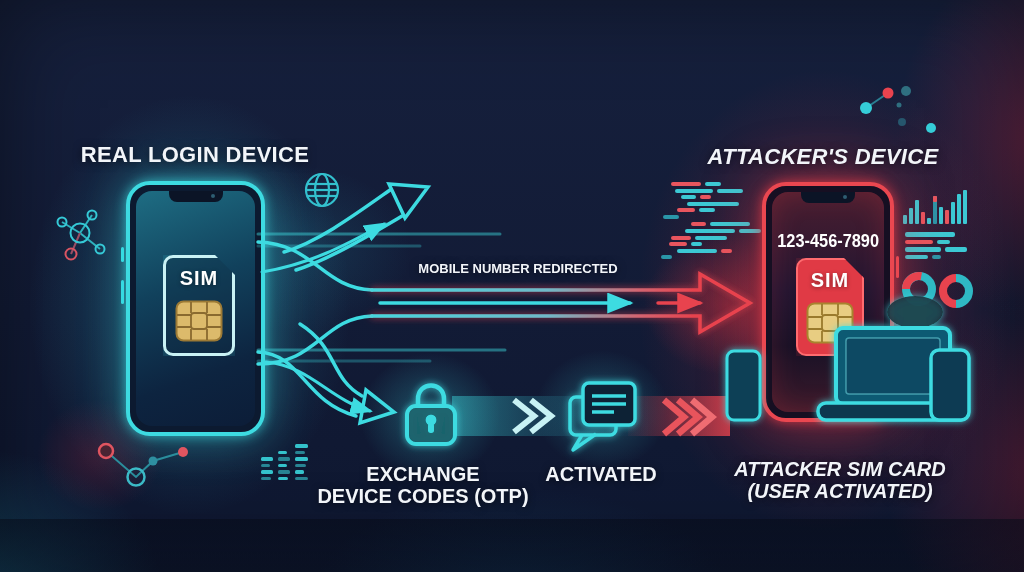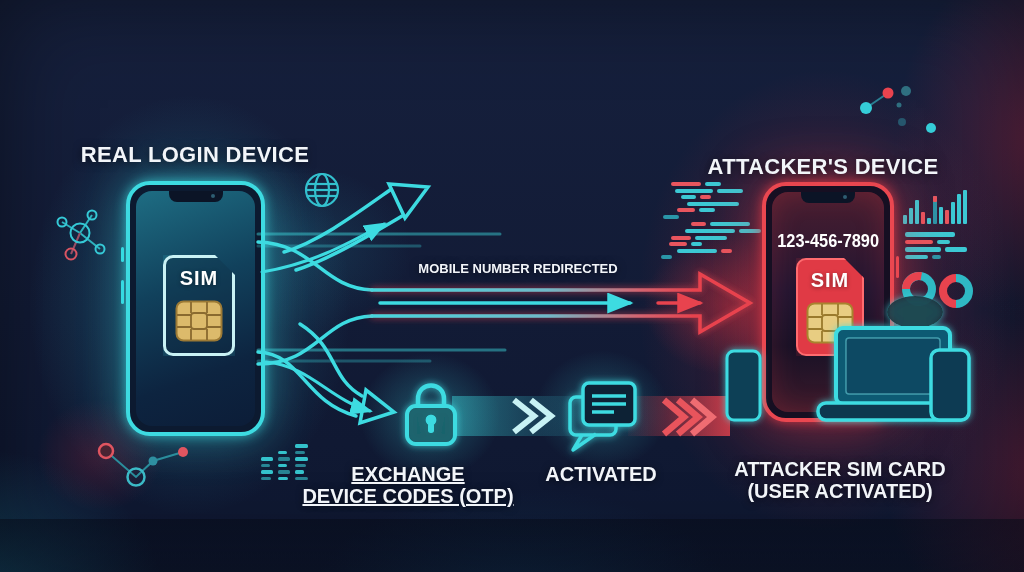--- a/index.html
+++ b/index.html
@@ -23,28 +23,28 @@
     radial-gradient(300px 160px at 520px 600px, rgba(18,90,130,.25), transparent 70%);
   }
   .bottom-band{position:absolute;left:0;right:0;top:519px;bottom:0;z-index:1;
     background:linear-gradient(180deg, rgba(6,11,24,.55), rgba(9,15,30,.35));}
   .txt{position:absolute;color:#f2f5f9;font-weight:bold;z-index:6;white-space:nowrap;
     text-shadow:0 1px 8px rgba(0,0,0,.55);}
   .title{top:38px;left:505px;transform:translateX(-50%);font-size:104px;letter-spacing:-2px;}
   .title span{display:inline-block;transform:scaleX(.8);transform-origin:center;}
   .seclabel{font-size:22px;letter-spacing:.3px;transform:translateX(-50%);}
   .lbl-left{left:195px;top:142px;}
-  .lbl-right{left:823px;top:154px;}
+  .lbl-right{left:823px;top:144px;font-style:italic;}
   .flow-label{left:518px;top:261px;font-size:13px;transform:translateX(-50%);}
   .caption{z-index:6;position:absolute;transform:translateX(-50%);text-align:center;
     color:#f2f5f9;font-weight:bold;font-size:20px;line-height:21.5px;
     text-shadow:0 1px 7px rgba(0,0,0,.55);white-space:nowrap;}
-  .cap-otp{left:408px;top:464px;text-decoration:underline;}
+  .cap-otp{left:423px;top:464px;}
   .cap-sms{left:601px;top:464px;}
-  .cap-att{left:840px;top:459px;}
+  .cap-att{left:840px;top:459px;font-style:italic;}
   
   .phone{position:absolute;z-index:3;border-radius:24px;}
   .phone-left{left:126px;top:181px;width:131px;height:247px;border:4px solid #3ddbe1;
     background:#0c1a30;box-shadow:0 0 45px rgba(61,219,225,.40), 0 0 12px rgba(61,219,225,.7);}
   .phone-left .screen{position:absolute;inset:6px;border-radius:16px;
     background:linear-gradient(160deg,#1e6d83 0%,#11415c 40%,#0d2440 75%,#0c1d38 100%);}
   .phone-right{left:762px;top:182px;width:124px;height:232px;border:4px solid #ea4750;
     background:#160f22;box-shadow:0 0 55px rgba(234,60,72,.5), 0 0 12px rgba(234,60,72,.75);}
   .phone-right .screen{position:absolute;inset:6px;border-radius:16px;
     background:linear-gradient(180deg,#4a1e30 0%,#221531 45%,#171126 70%,#3c1a2b 100%);

